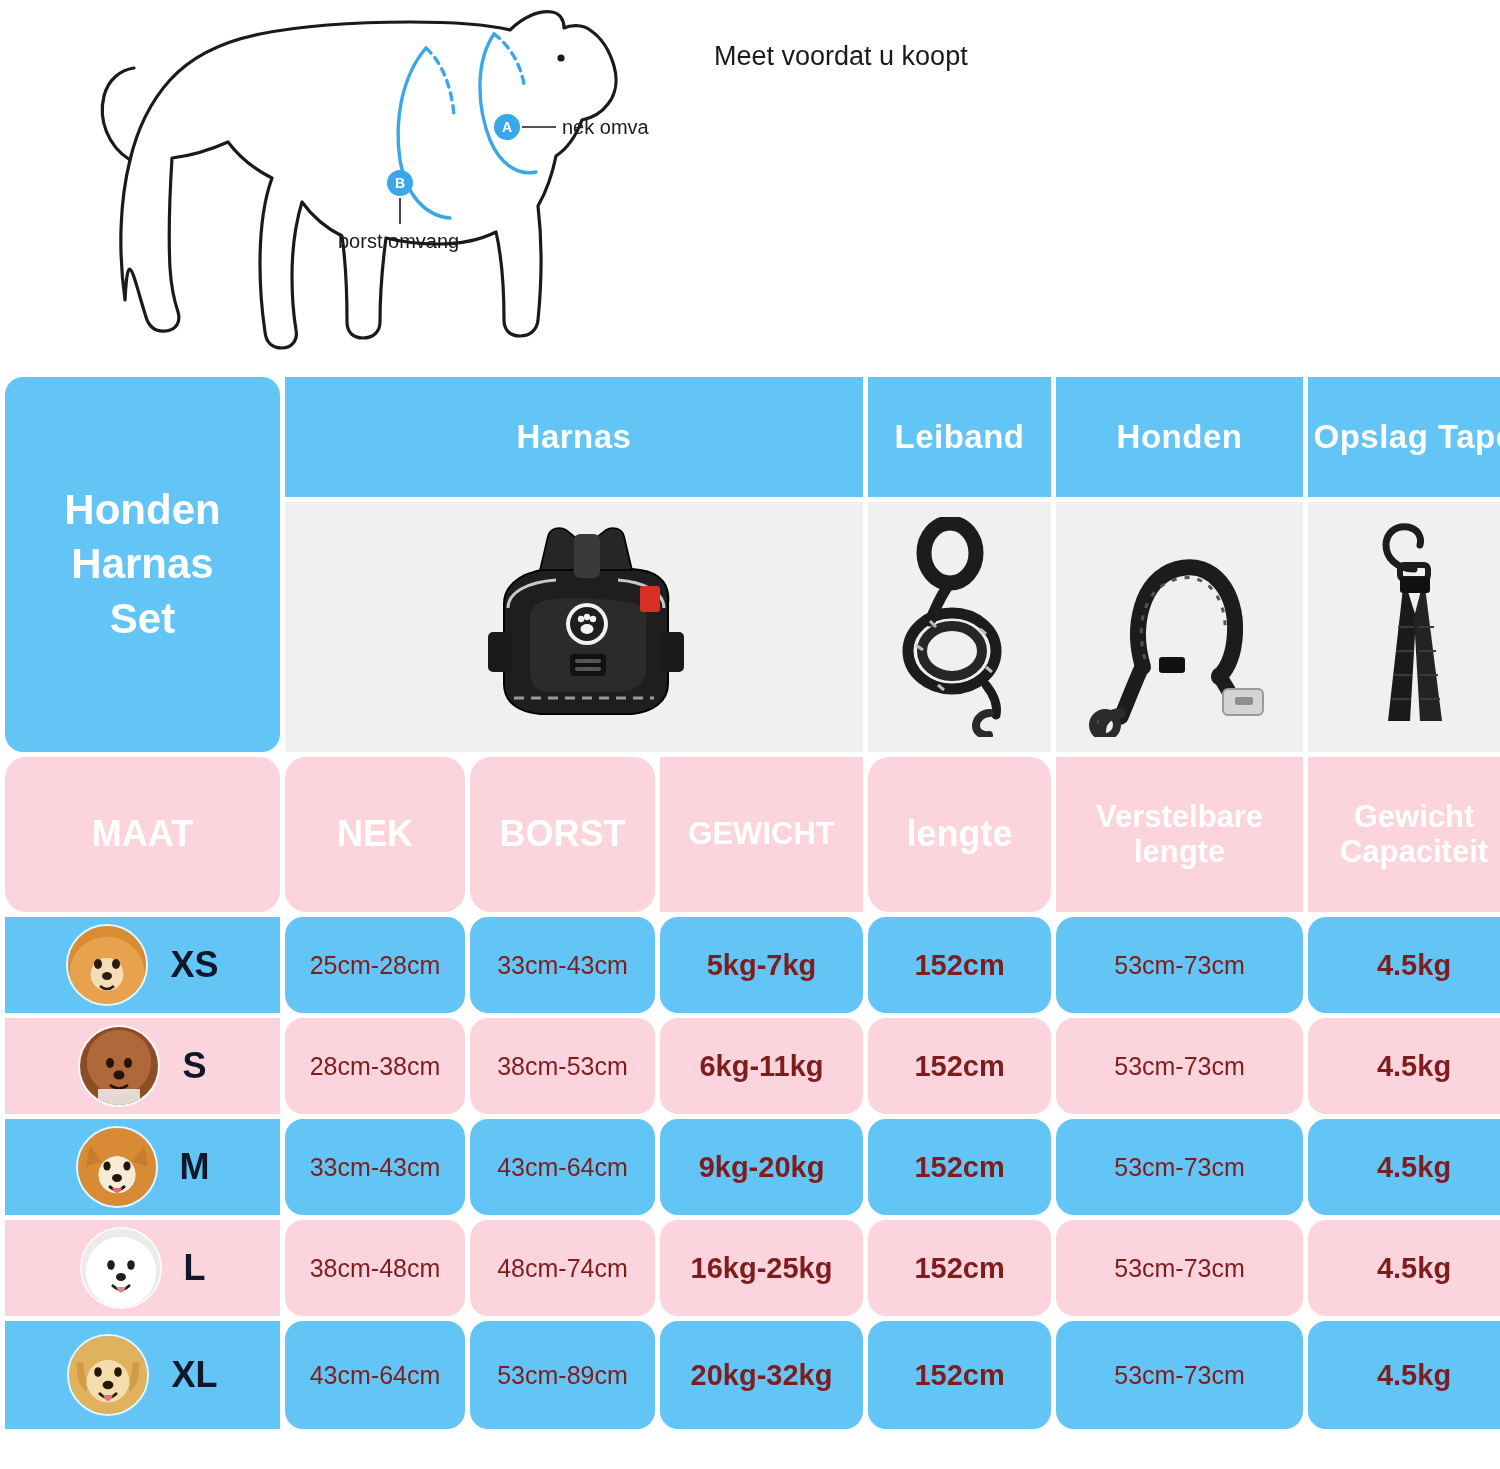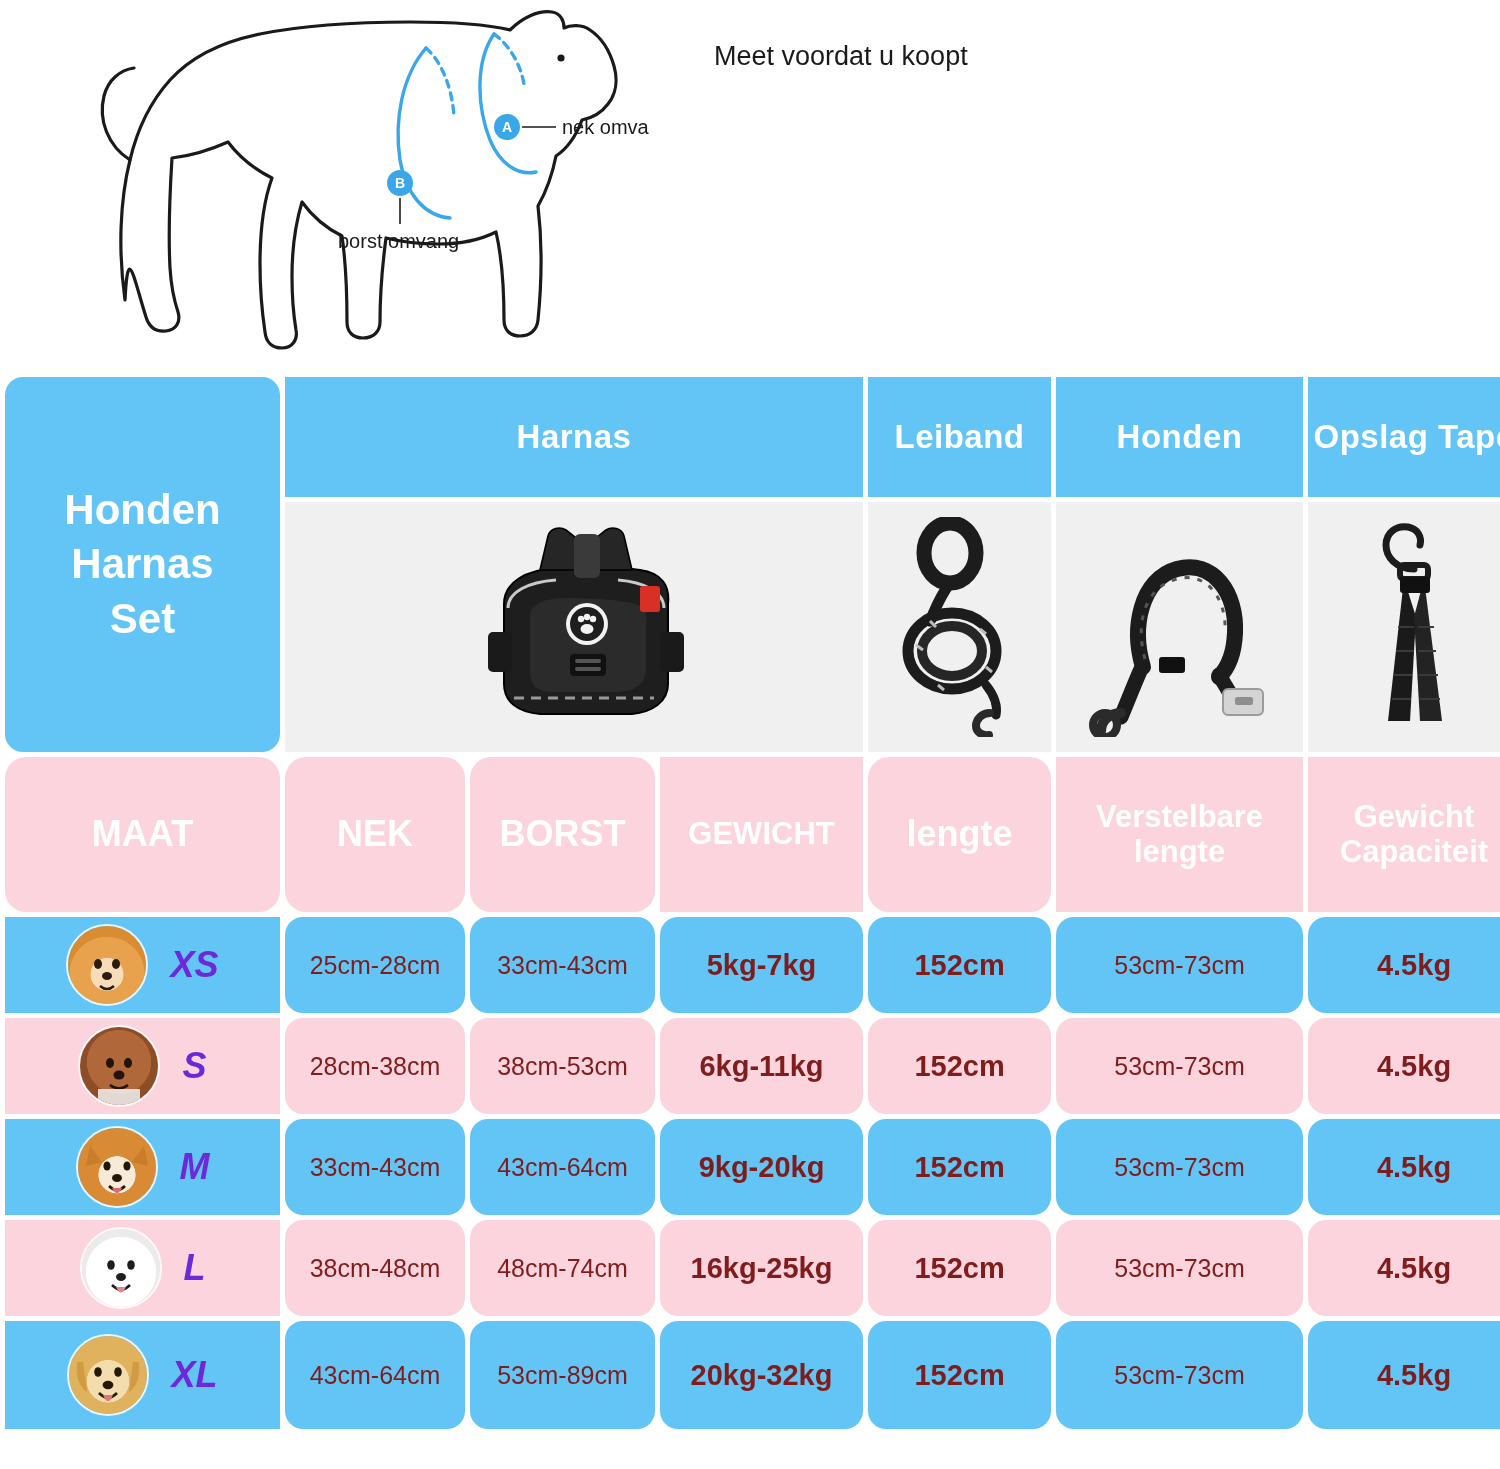--- a/index.html
+++ b/index.html
@@ -95,24 +95,23 @@
     line-height: 1.12;
   }
   .pink-hdr.big { font-size: 36px; border-radius: 21px; }
   .cell-txt {
     color: #7f1d1d;
     font-size: 25px;
     border-radius: 18px;
   }
   .cell-txt.bold { font-weight: bold; font-size: 29px; }
   .size-label {
-    color: #6d28d9;
+    color: #0f172a;
     font-size: 36px;
     font-weight: bold;
-    font-style: italic;
   }
 
   .size-cell-inner {
     display: flex;
     align-items: center;
     justify-content: center;
     gap: 22px;
     height: 100%;
   }
   .dog-avatar {

